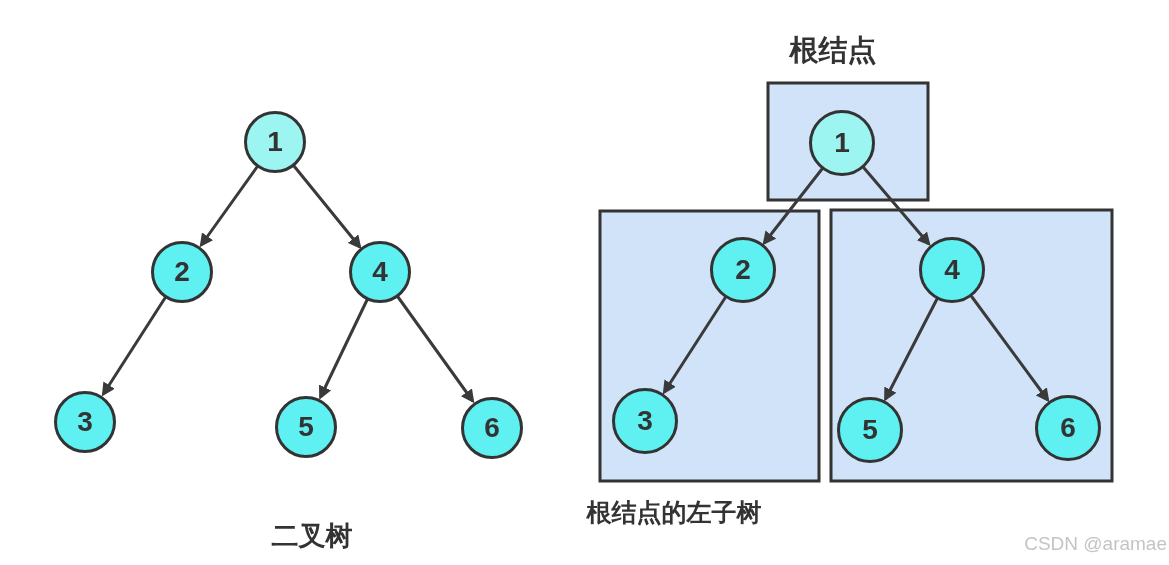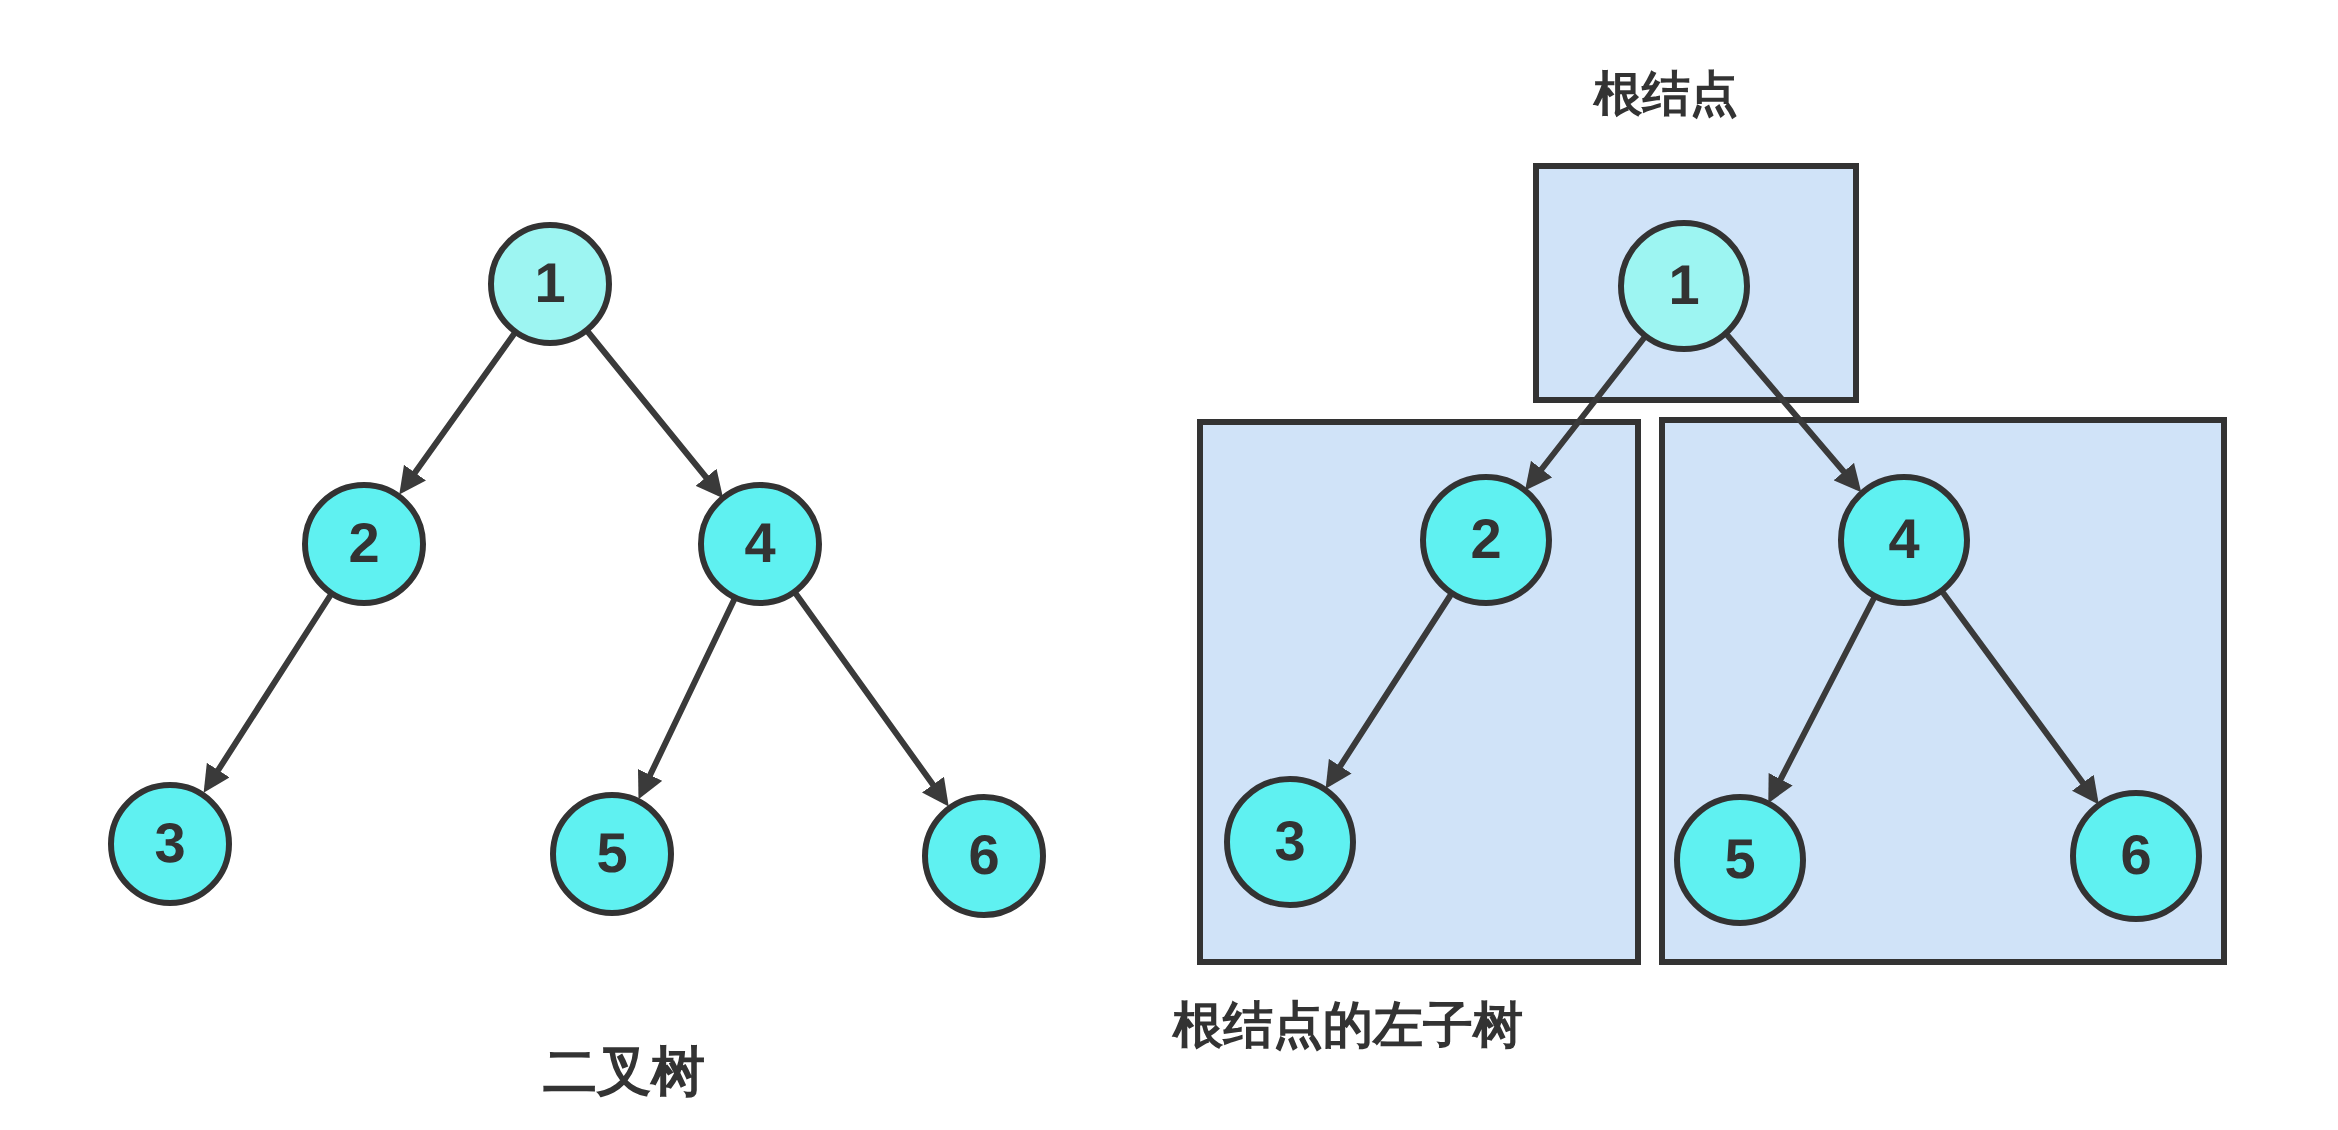--- a/index.html
+++ b/index.html
@@ -24,21 +24,21 @@
   .tnode.small{width:62px;height:62px;}
   .tnode.large{width:66px;height:66px;}
   .tnode.root{background:#9DF5F2;}
   .caption{
     position:absolute;
     transform:translateX(-50%);
     white-space:nowrap;
     font-weight:bold;color:#333333;
   }
   .caption.tree-title{font-size:27px;}
-  .caption.root-label{font-size:24px;}
+  .caption.root-label{font-size:29px;}
   .caption.subtree{font-size:25px;}
   .watermark{
     position:absolute;
     white-space:nowrap;
     font-size:19px;color:#C4C4C4;font-weight:normal;
   }
 </style>
 </head>
 <body>
 
@@ -85,14 +85,15 @@
   <div class="tnode large" style="left:710px;top:237px">2</div>
   <div class="tnode large" style="left:919px;top:237px">4</div>
   <div class="tnode large" style="left:612px;top:388px">3</div>
   <div class="tnode large" style="left:837px;top:397px">5</div>
   <div class="tnode large" style="left:1035px;top:395px">6</div>
 
   <div class="caption root-label" style="left:833px;top:31px">根结点</div>
   <div class="caption subtree" style="left:674px;top:496px">根结点的左子树</div>
   <div class="caption tree-title" style="left:312px;top:518px">二叉树</div>
 
+  <div class="watermark" style="right:2px;top:533px">CSDN @aramae</div>
 
 </div>
 
 </body></html>

